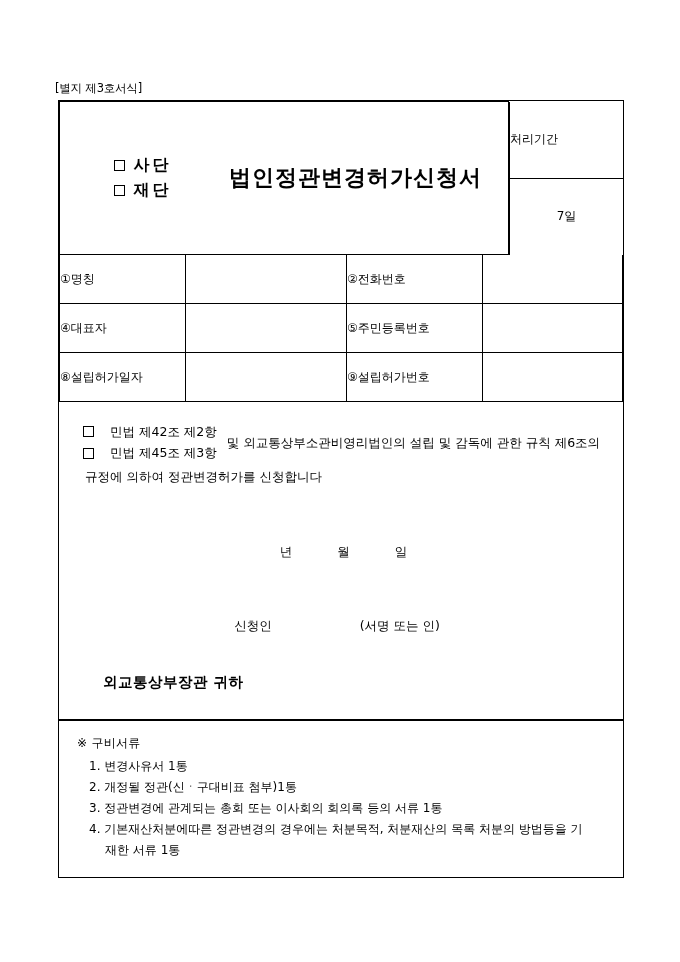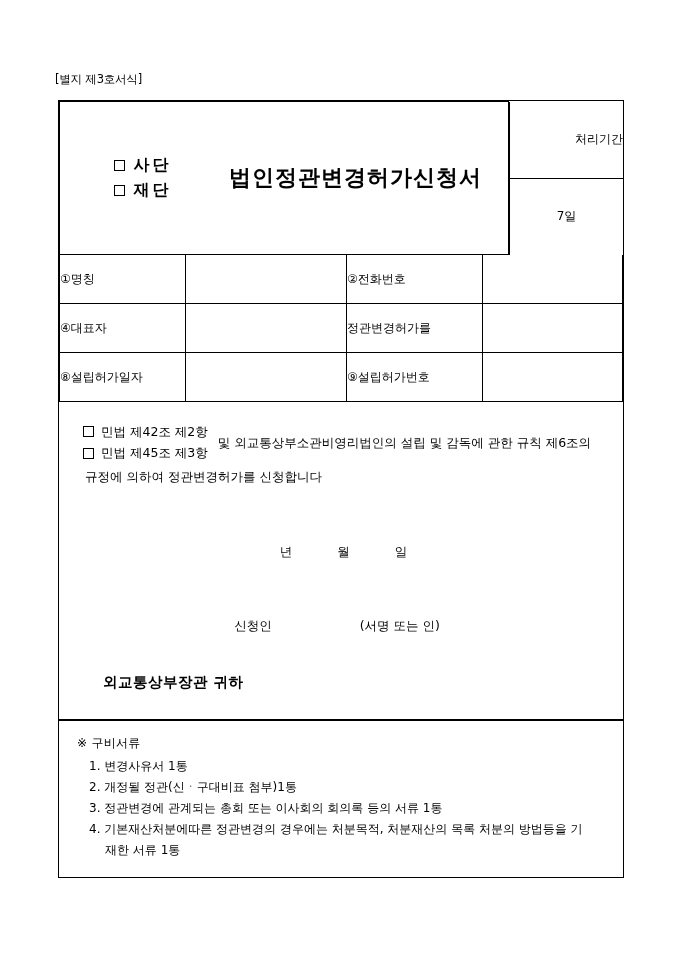--- a/index.html
+++ b/index.html
@@ -16,21 +16,21 @@
   }
   .page {
     position: relative;
     width: 680px;
     height: 962px;
     box-sizing: border-box;
   }
   .form-id {
     position: absolute;
     left: 55px;
-    top: 72px;
+    top: 81px;
     font-size: 11.5px;
     letter-spacing: -0.2px;
   }
   .doc {
     position: absolute;
     left: 58px;
     top: 100px;
     width: 566px;
     border: 1.6px solid #000;
     box-sizing: border-box;
@@ -75,21 +75,21 @@
     text-align: left;
     padding-left: 4px !important;
   }
   .doc-title {
     font-family: "DejaVu Serif", "Liberation Serif", serif;
     font-size: 22px;
     font-weight: bold;
     letter-spacing: 1px;
   }
   .proc-head {
-    text-align: right;
+    text-align: left;
     font-size: 12px;
     height: 36px;
     width: 108px;
   }
   .proc-val {
     text-align: center;
     font-size: 12px;
     height: 40px;
   }
   
@@ -108,21 +108,21 @@
   .stmt-flex {
     display: flex;
     align-items: center;
   }
   .stmt-laws {
     display: inline-block;
   }
   .law-line {
     display: flex;
     align-items: center;
-    gap: 7px;
+    gap: 16px;
     margin: 2px 0;
     white-space: nowrap;
   }
   .stmt-tail {
     padding-left: 10px;
     white-space: nowrap;
   }
   .stmt-second {
     margin-top: 2px;
     padding-left: 2px;
@@ -210,21 +210,21 @@
       <tbody>
           <tr class="field-row">
         <td class="lbl" style="width:125px; border-top:none;">①명칭</td>
         <td class="val" style="width:160px; border-top:none;"></td>
         <td class="lbl" style="width:135px; border-top:none;">②전화번호</td>
         <td class="val" style="border-top:none;"></td>
       </tr>
       <tr class="field-row">
         <td class="lbl">④대표자</td>
         <td class="val"></td>
-        <td class="lbl">정관변경허가를</td>
+        <td class="lbl">⑤주민등록번호</td>
         <td class="val"></td>
       </tr>
       <tr class="field-row">
         <td class="lbl">⑧설립허가일자</td>
         <td class="val"></td>
         <td class="lbl">⑨설립허가번호</td>
         <td class="val"></td>
       </tr>
     </tbody>
       </table>

